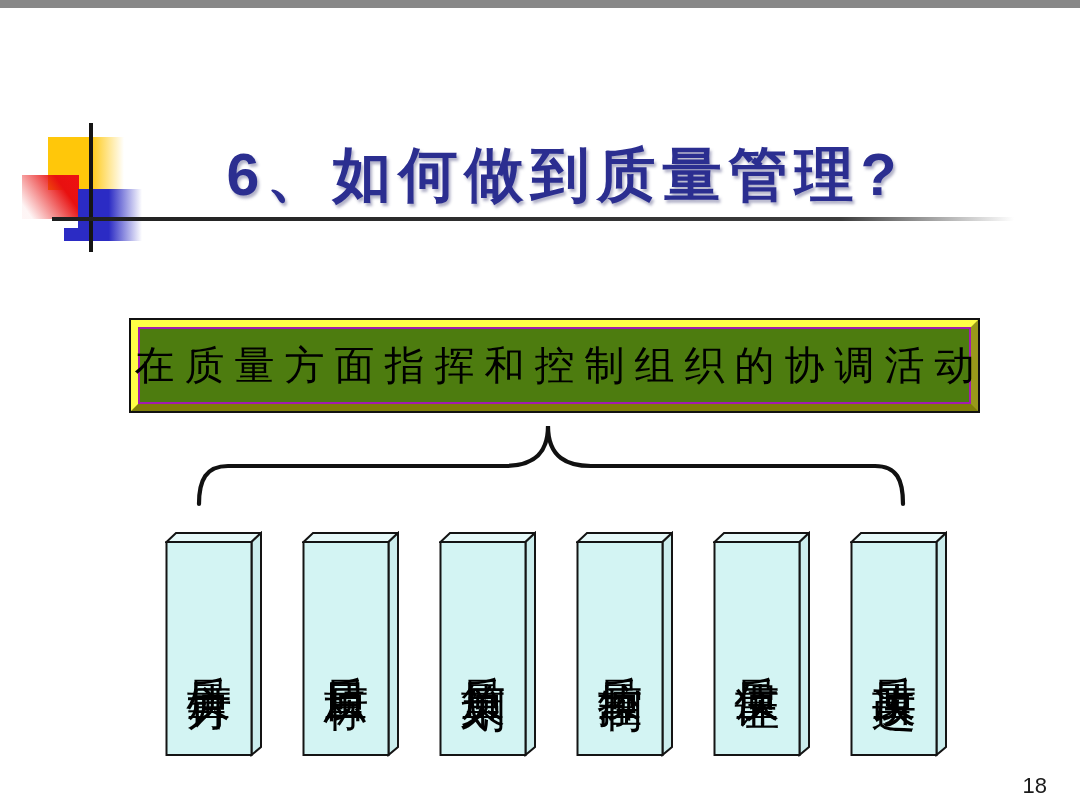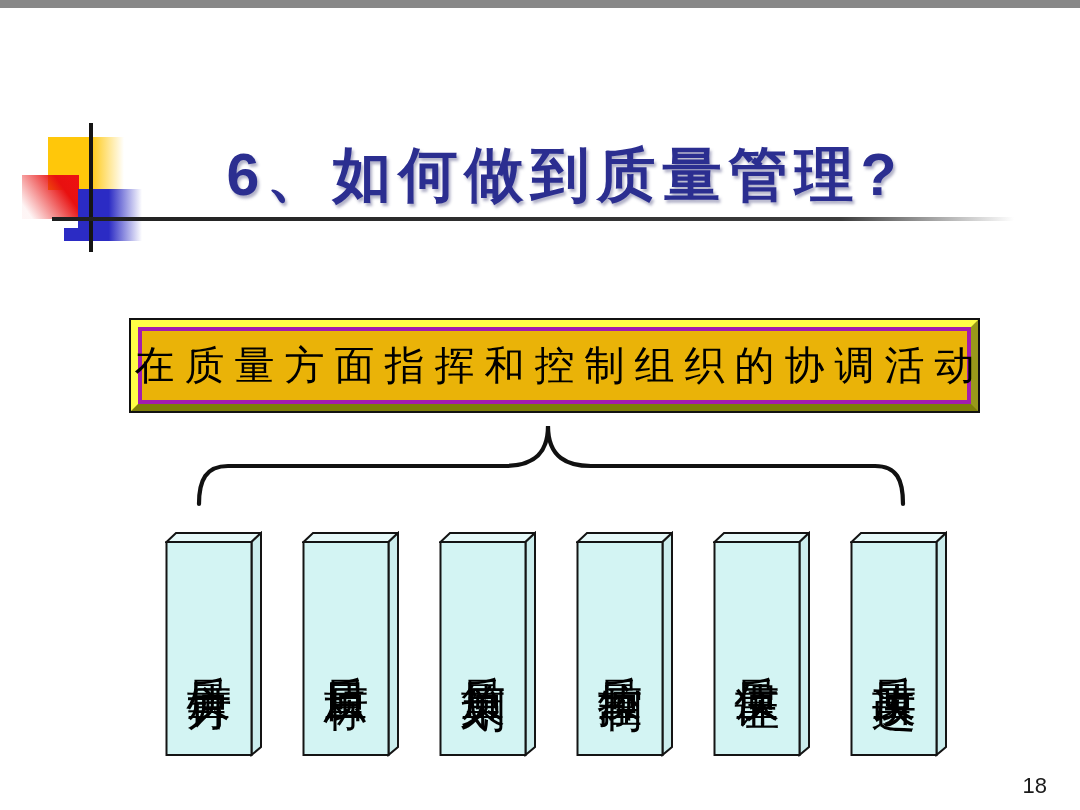--- a/index.html
+++ b/index.html
@@ -59,22 +59,22 @@
     border: 2px solid #111111;
     background: #FBFB00;
   }
   .banner-bevel {
     box-sizing: border-box; width: 100%; height: 100%;
     border: 7px solid;
     border-color: #FFFF45 #99991A #7E7E08 #FFFF45;
   }
   .banner-inner {
     box-sizing: border-box; width: 100%; height: 100%;
-    border: 4px solid #a21caf;
-    background: #eab308;
+    border: 2px solid #a21caf;
+    background: #4d7c0f;
     display: flex; align-items: center; justify-content: center; text-align: center;
   }
   .banner-text {
     font-family: "Liberation Serif", "DejaVu Serif", serif;
     font-size: 40px; color: #000;
     letter-spacing: 10px;
     white-space: nowrap;
     transform: translateX(5px); 
   }
 

